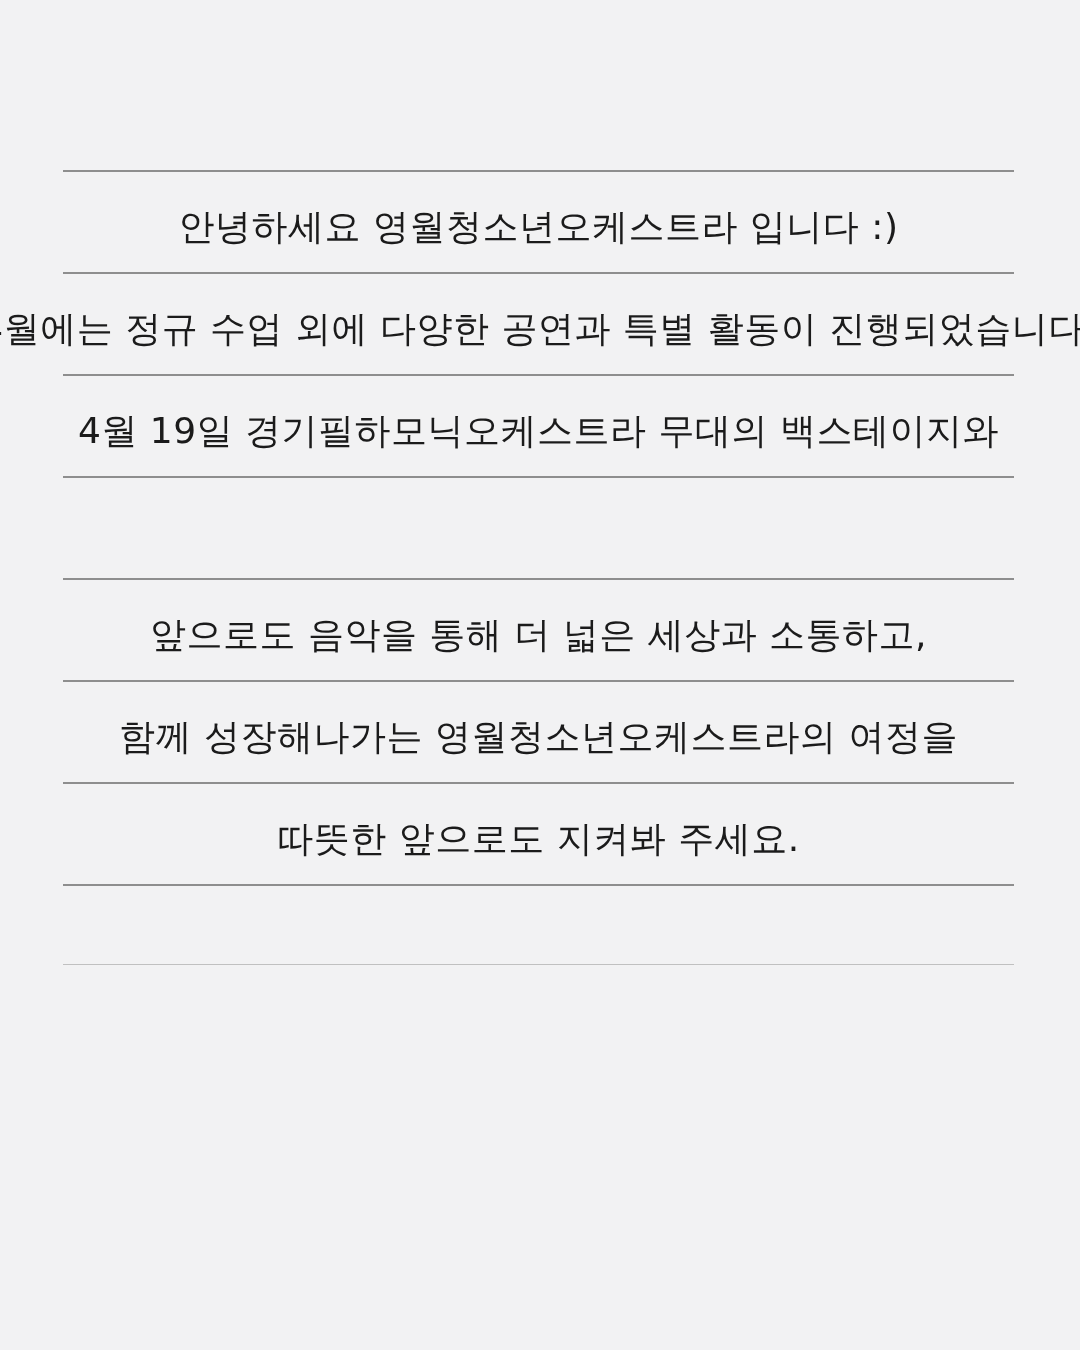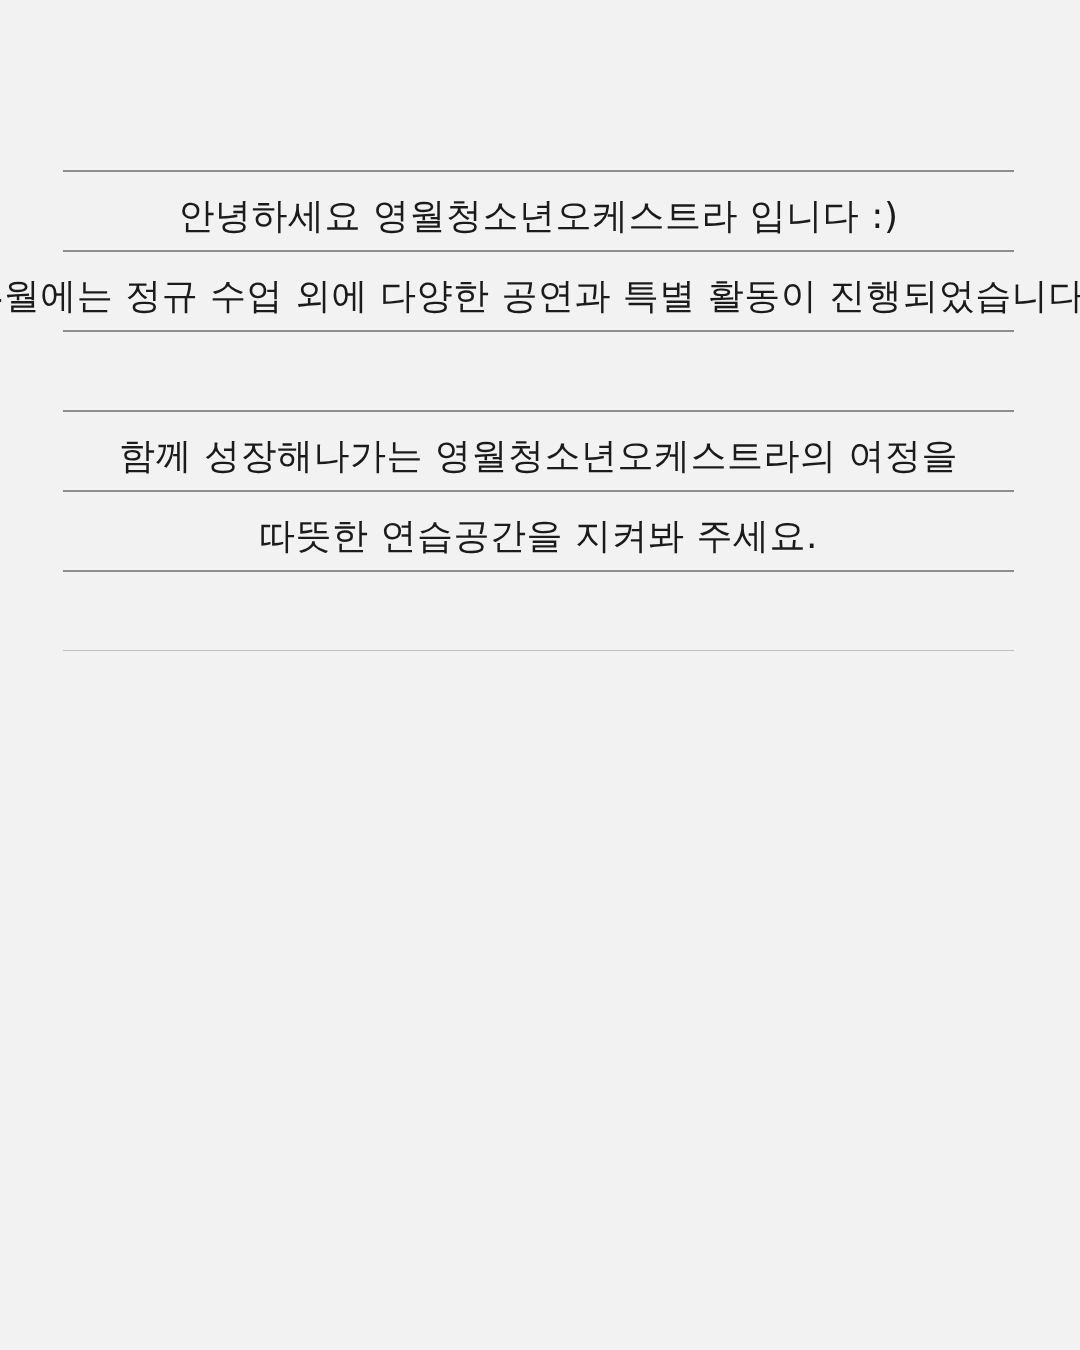--- a/index.html
+++ b/index.html
@@ -15,21 +15,21 @@
     overflow: hidden;
   }
   .paper {
     position: absolute;
     left: 63px;
     top: 170px;
     width: 951px;
   }
   .row {
     box-sizing: border-box;
-    height: 80px;
+    height: 102px;
     border-top: 2px solid #8e8e8e;
     display: flex;
     align-items: center;
     justify-content: center;
     padding-top: 10px;
   }
   .row.last {
     height: 81px;
     border-bottom: 1px solid #c0c0c0;
   }
@@ -46,24 +46,30 @@
 <body>
 
 <div class="paper">
   <div class="row">
     <span class="line-text">안녕하세요 영월청소년오케스트라 입니다 :)</span>
   </div>
   <div class="row">
     <span class="line-text">4월에는 정규 수업 외에 다양한 공연과 특별 활동이 진행되었습니다.</span>
   </div>
   <div class="row">
+    <span class="line-text">4월 19일 경기필하모닉오케스트라 무대의 백스테이지와</span>
+  </div>
+  <div class="row">
     <span class="line-text"></span>
+  </div>
+  <div class="row">
+    <span class="line-text">앞으로도 음악을 통해 더 넓은 세상과 소통하고,</span>
   </div>
   <div class="row">
     <span class="line-text">함께 성장해나가는 영월청소년오케스트라의 여정을</span>
   </div>
   <div class="row">
-    <span class="line-text">따뜻한 연습공간을 지켜봐 주세요.</span>
+    <span class="line-text">따뜻한 앞으로도 지켜봐 주세요.</span>
   </div>
   <div class="row last">
     <span class="line-text"></span>
   </div>
 </div>
 
 </body></html>

